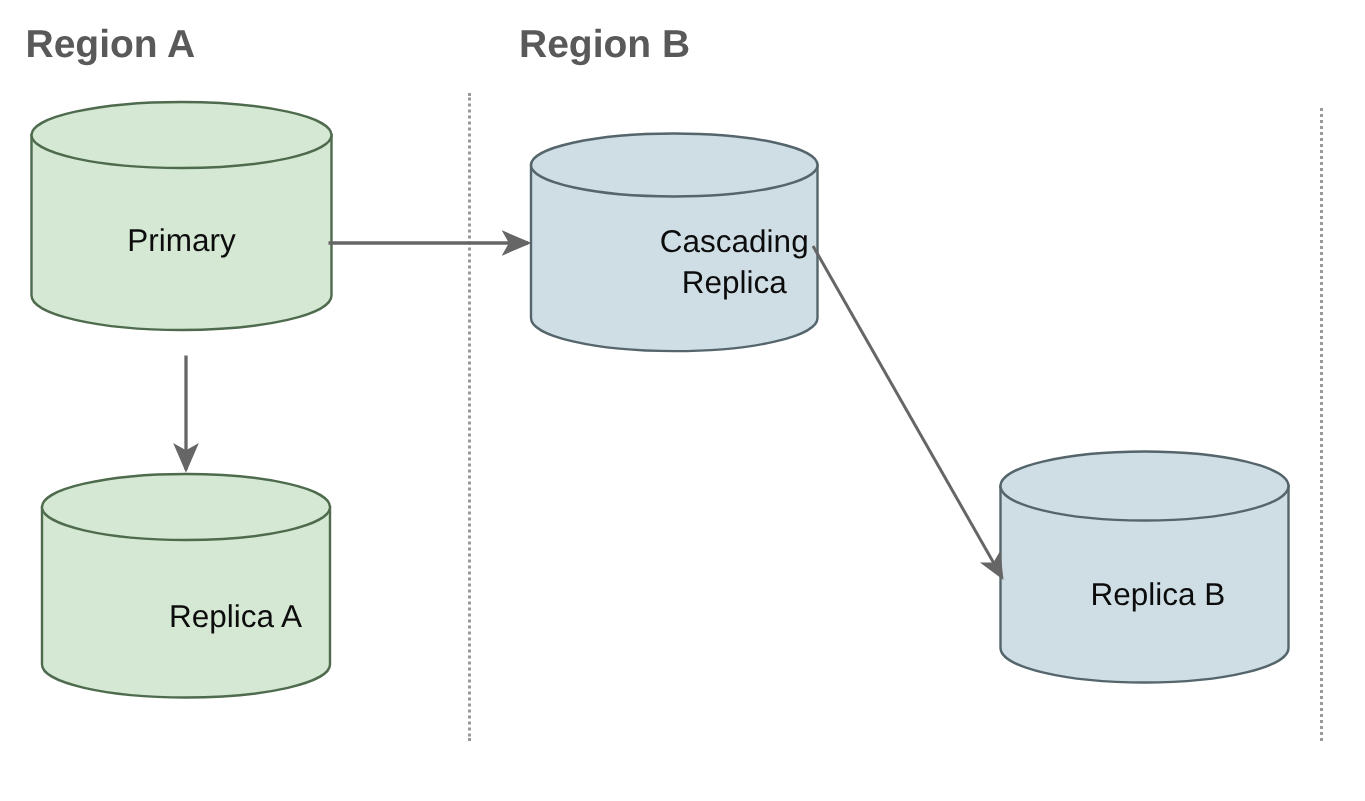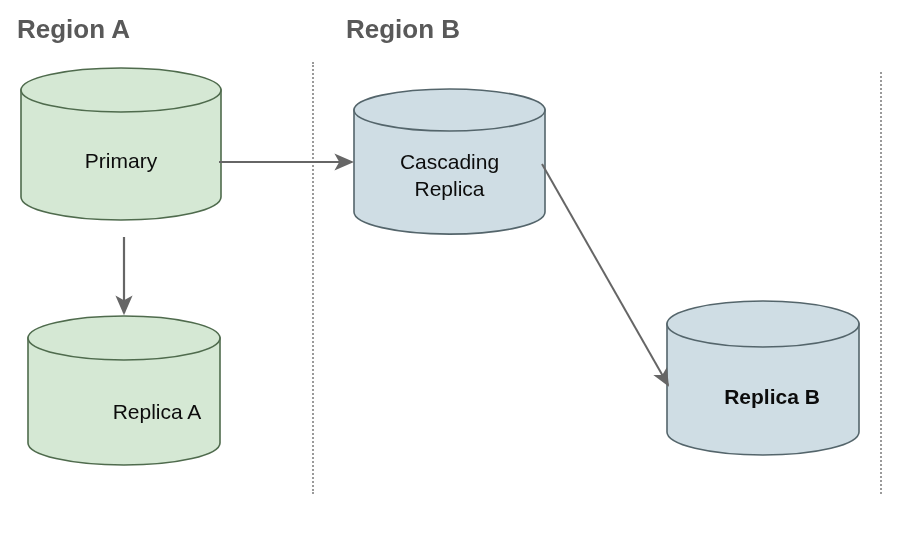--- a/index.html
+++ b/index.html
@@ -92,25 +92,25 @@
       <ellipse cx="97" cy="23" rx="96" ry="22" fill="#d5e8d4" stroke="#4f6b4d" stroke-width="1.6"></ellipse>
     </svg>
     <div class="cyl-label" style="top:83px;margin-left:33px;">Replica A</div>
   </div>
 
   <div class="cyl" id="node-cascading-replica" style="left:353px; top:88px; width:193px; height:147px;">
     <svg width="193" height="147" viewBox="0 0 193 147">
       <path d="M1,22 L1,124 A95,22 0 0,0 192,124 L192,22 Z" fill="#cfdde4" stroke="#54656b" stroke-width="1.6"></path>
       <ellipse cx="96.5" cy="22" rx="95.5" ry="21" fill="#cfdde4" stroke="#54656b" stroke-width="1.6"></ellipse>
     </svg>
-    <div class="cyl-label" style="top:60px;">Cascading
+    <div class="cyl-label" style="top:60px;margin-left:40px;">Cascading
 Replica</div>
   </div>
 
-  <div class="cyl" id="node-replica-b" style="left:666px; top:300px; width:212px; height:157px;font-weight:bold;">
+  <div class="cyl" id="node-replica-b" style="left:666px; top:300px; width:212px; height:157px;">
     <svg width="194" height="157" viewBox="0 0 194 157">
       <path d="M1,24 L1,132 A96,23 0 0,0 193,132 L193,24 Z" fill="#cfdde4" stroke="#54656b" stroke-width="1.6"></path>
       <ellipse cx="97" cy="24" rx="96" ry="23" fill="#cfdde4" stroke="#54656b" stroke-width="1.6"></ellipse>
     </svg>
     <div class="cyl-label" style="top:83px;">Replica B</div>
   </div>
 
   <svg class="arrow-layer" viewBox="0 0 910 534">
     <defs>
       <marker id="arrowhead" markerWidth="9" markerHeight="9" refX="8" refY="4.5" orient="auto" markerUnits="strokeWidth">

